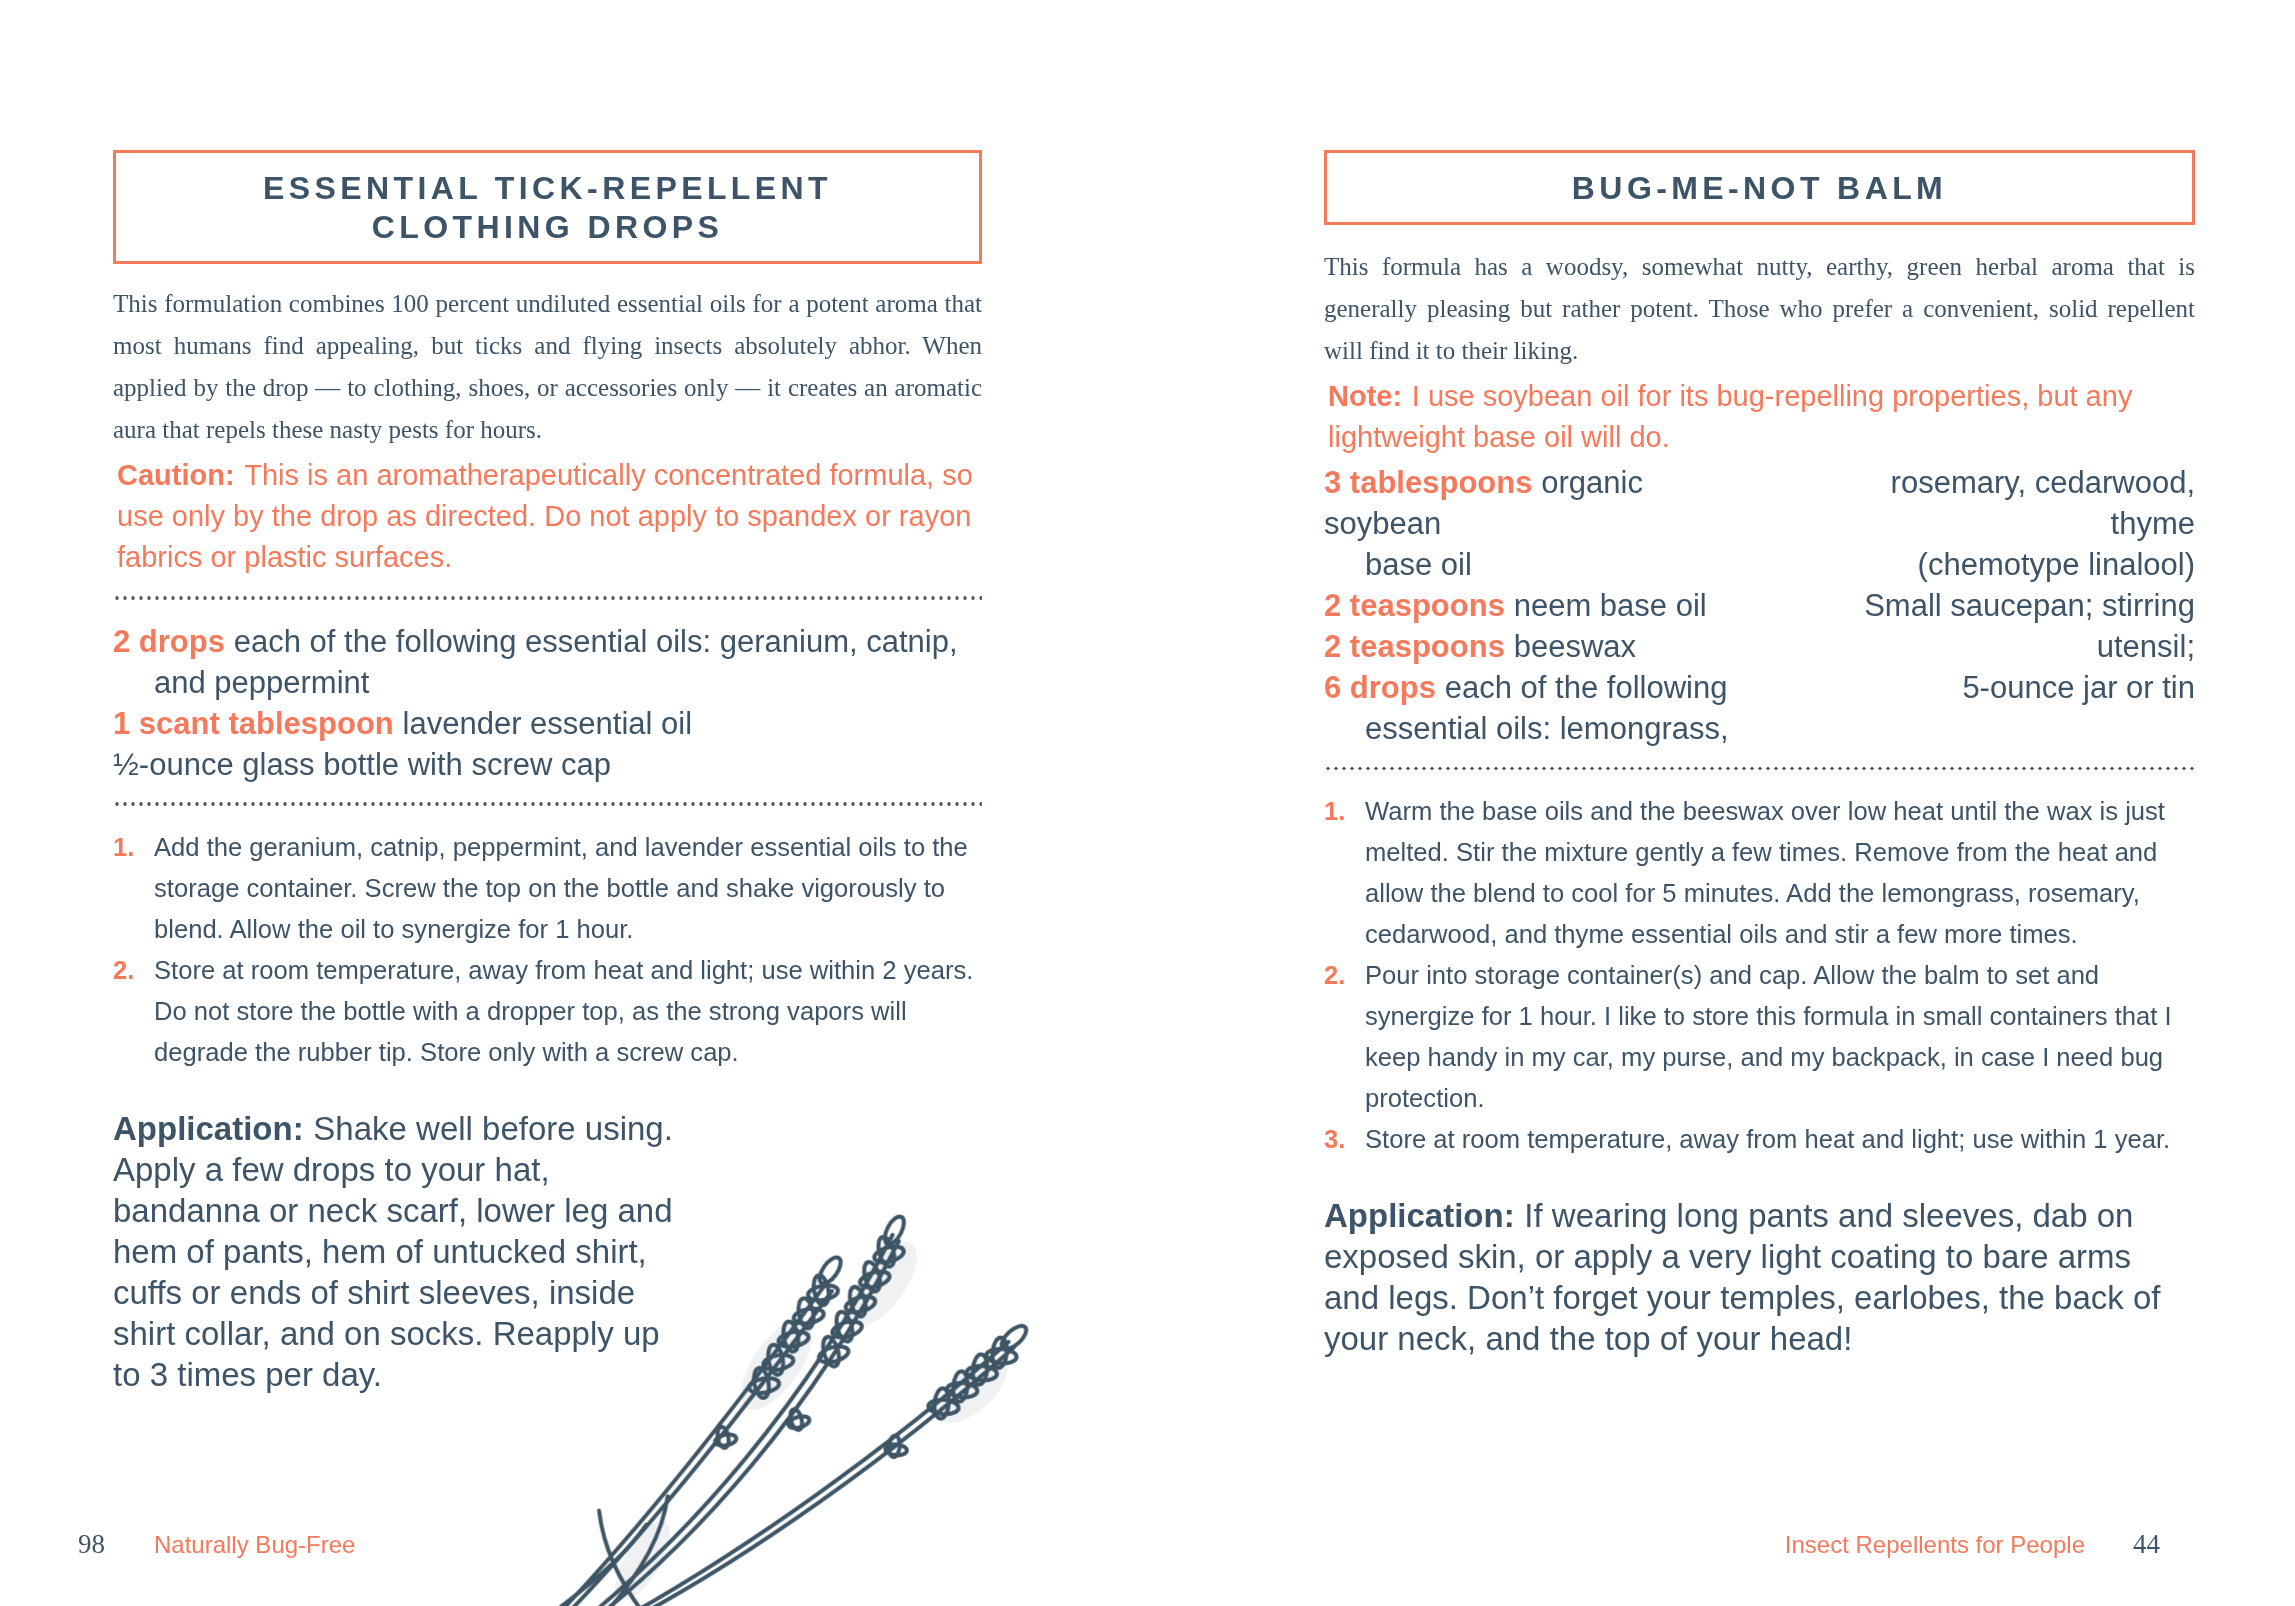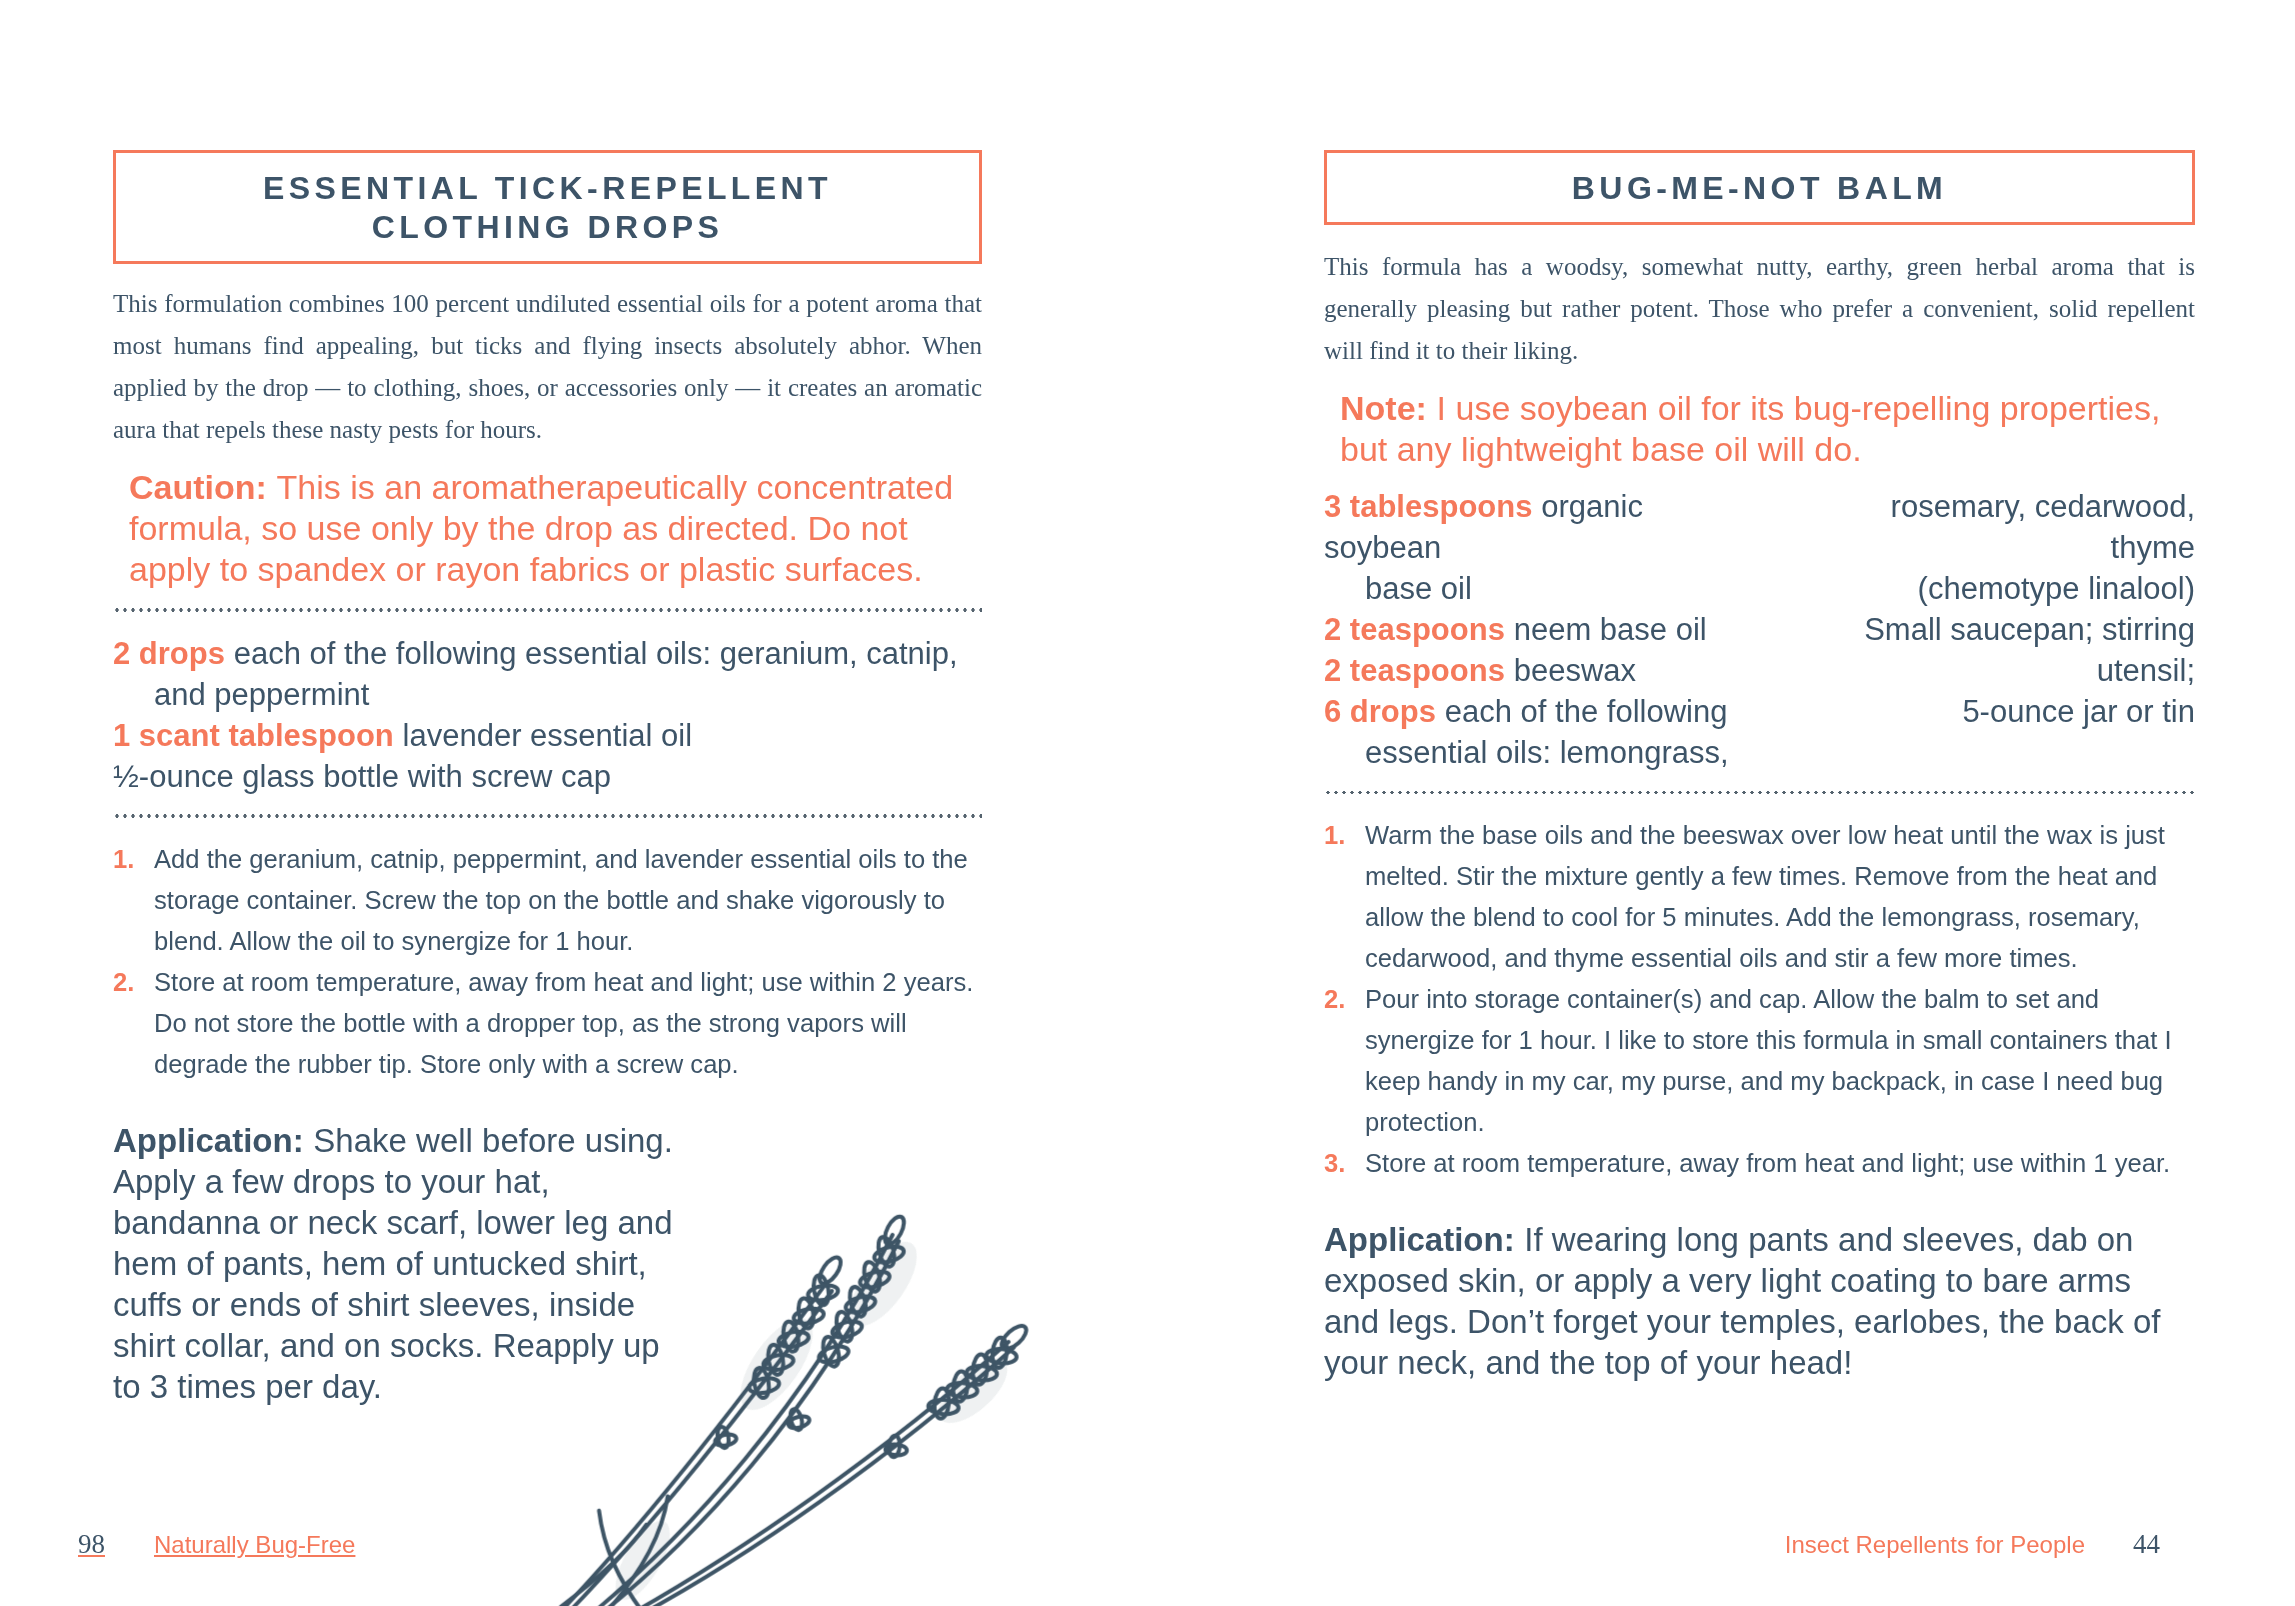--- a/index.html
+++ b/index.html
@@ -35,24 +35,24 @@
   .serif-par{
     font-family:"Liberation Serif","DejaVu Serif",serif;
     font-size:25px;
     line-height:42px;
     text-align:justify;
     margin:19.4px 0 0 0;
   }
   #right-col .serif-par{margin-top:21px;}
 
   .accent-par{
-    font-size:34px;
+    font-size:29px;
     line-height:41px;
     color:var(--accent);
-    margin:16px;
+    margin:4px;
   }
   .label{font-weight:bold;margin-right:9.7px;}
 
   .dotted{
     height:3.5px;
     margin:17.7px 0 21px 0;
     background-image:radial-gradient(circle,var(--dot) 1.5px,rgba(0,0,0,0) 1.7px);
     background-size:8px 3.5px;
     background-repeat:repeat-x;
     background-position:0 50%;
@@ -81,21 +81,21 @@
     font-size:33px;
     line-height:41px;
   }
   .app-spacer{float:right;width:291px;height:274px;}
 
   .footer{
     position:absolute;
     font-size:24px;
     color:var(--accent);
   }
-  #footer-left{left:78px;top:1529px;text-decoration:underline;}
+  #footer-left{left:78px;top:1529px;}
   #footer-right{left:1324px;top:1529px;width:836px;text-align:right;}
   .pagenum{
     font-family:"Liberation Serif","DejaVu Serif",serif;
     font-size:27px;
     color:var(--ink);
   }
   #footer-left .pagenum{margin-right:49px;}
   #footer-right .pagenum{margin-left:48px;}
 
   #lavender{

